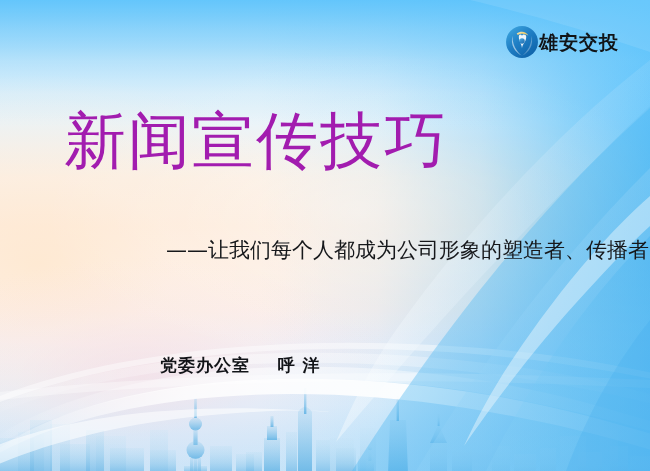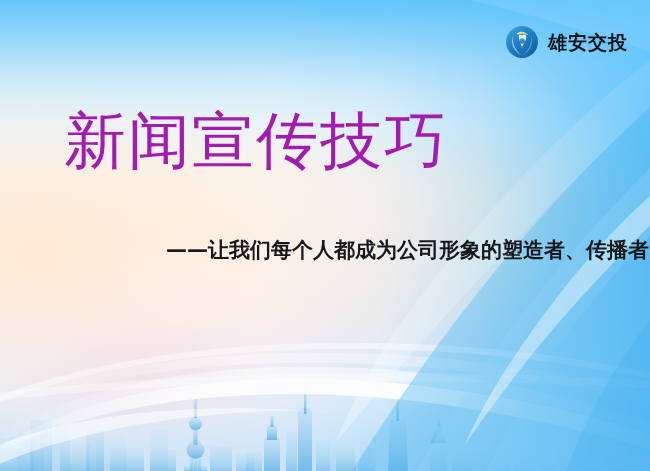--- a/index.html
+++ b/index.html
@@ -70,41 +70,41 @@
       rgba(255,255,255,0.42) 0%,
       rgba(255,255,255,0.12) 55%,
       rgba(255,255,255,0) 100%);
   }
 
   svg.layer{position:absolute;inset:0;width:650px;height:471px;display:block;}
 
   
   .logo-wrap{
     position:absolute;left:505px;top:25px;
-    display:flex;align-items:center;gap:9px;
+    display:flex;align-items:center;
   }
   .logo-mark{width:34px;height:34px;flex:0 0 auto;}
   .logo-text{
     font-family:"DejaVu Sans","Liberation Sans",sans-serif;
     font-size:19px;font-weight:bold;color:#111417;
     letter-spacing:1px;line-height:1;white-space:nowrap;
   }
 
   .title{
     position:absolute;left:64px;top:108px;
     font-family:"DejaVu Serif","Liberation Serif",serif;
     font-size:62px;line-height:1.05;color:#a21caf;
     letter-spacing:2px;white-space:nowrap;font-weight:400;
   }
 
   .subtitle{
     position:absolute;left:166px;top:239px;
     font-family:"DejaVu Sans","Liberation Sans",sans-serif;
     font-size:21px;color:#16181b;white-space:nowrap;
-    letter-spacing:0px;line-height:1.1;font-weight:bold;
+    letter-spacing:0px;line-height:1.1;
   }
 
   .byline{
     position:absolute;left:160px;top:356px;
     font-family:"DejaVu Sans","Liberation Sans",sans-serif;
     font-size:17px;font-weight:bold;color:#111317;
     white-space:pre;letter-spacing:1px;line-height:1.1;
   }
 </style>
 </head>
@@ -313,14 +313,15 @@
       <path d="M22 16 C 30 10, 40 12, 44 20 C 38 16, 30 15, 24 19 Z" fill="url(#lgG)"></path>
       <path d="M26 22 C 26 32, 32 36, 32 44 C 32 36, 40 32, 40 22
                C 40 18, 34 16, 32 20 C 30 16, 26 18, 26 22 Z" fill="#ffffff" opacity="0.92"></path>
       <circle cx="32" cy="30" r="5.2" fill="url(#lgC)" opacity="0.9"></circle>
     </svg>
     <span class="logo-text">雄安交投</span>
   </div>
 
   <div class="title">新闻宣传技巧</div>
   <div class="subtitle">——让我们每个人都成为公司形象的塑造者、传播者</div>
+  <div class="byline">党委办公室    呼 洋</div>
 
 </div>
 
 </body></html>

